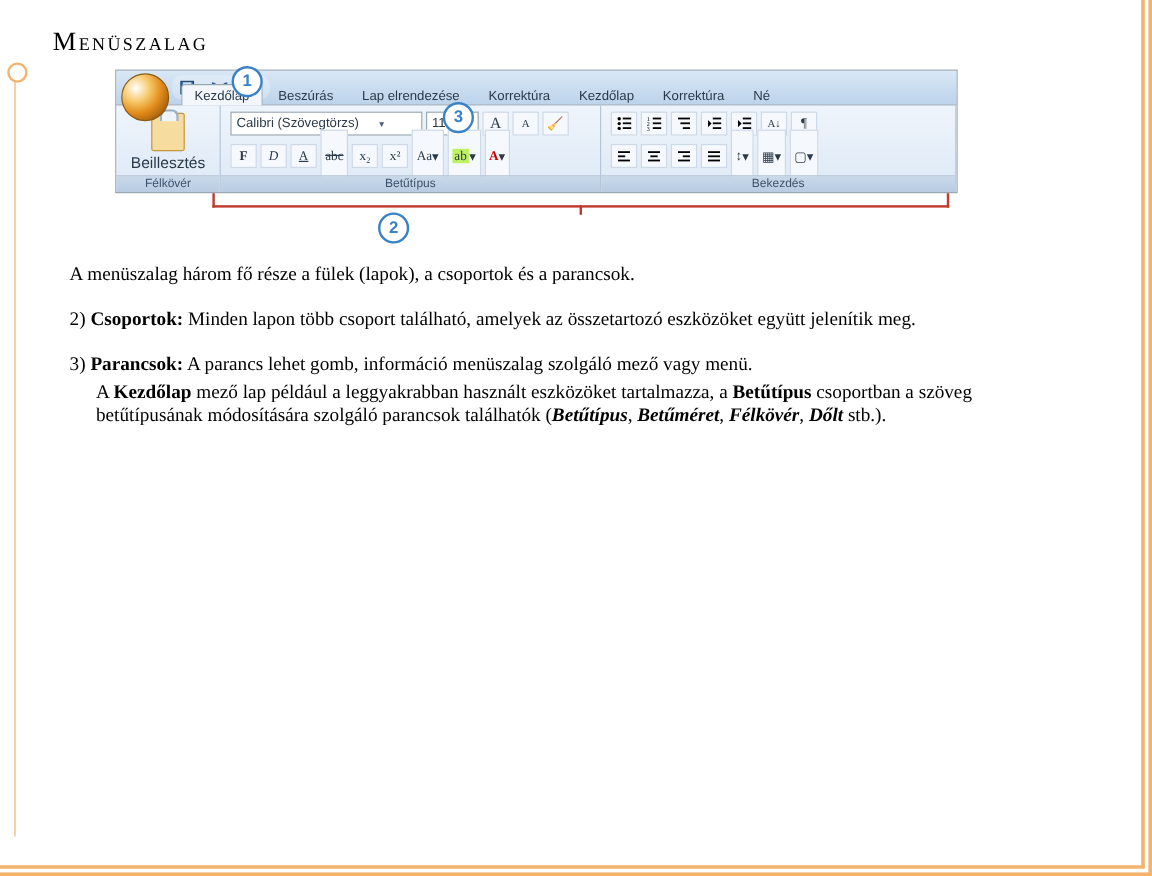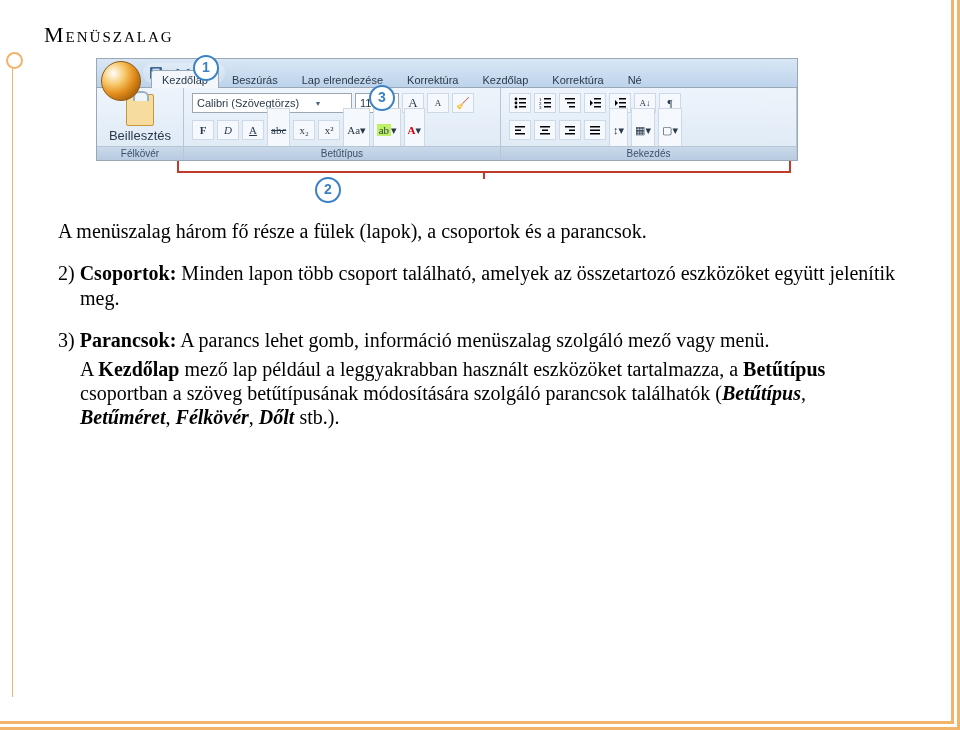--- a/index.html
+++ b/index.html
@@ -208,21 +208,21 @@
     position: absolute;
     left: 50%; bottom: -8px;
     width: 2px; height: 8px;
     background: #c0392b;
     transform: translateX(-50%);
   }
 
   
   .body {
     margin: 58px 20px 0 18px;
-    font-size: 20px;
+    font-size: 16px;
     line-height: 1.22;
   }
   .body p { margin: 0 0 18px 0; }
   .indent { padding-left: 22px; text-indent: -22px; }
   .indent2 { padding-left: 22px; }
   b { font-weight: bold; }
   em { font-style: italic; }
 </style>
 </head>
 <body>

